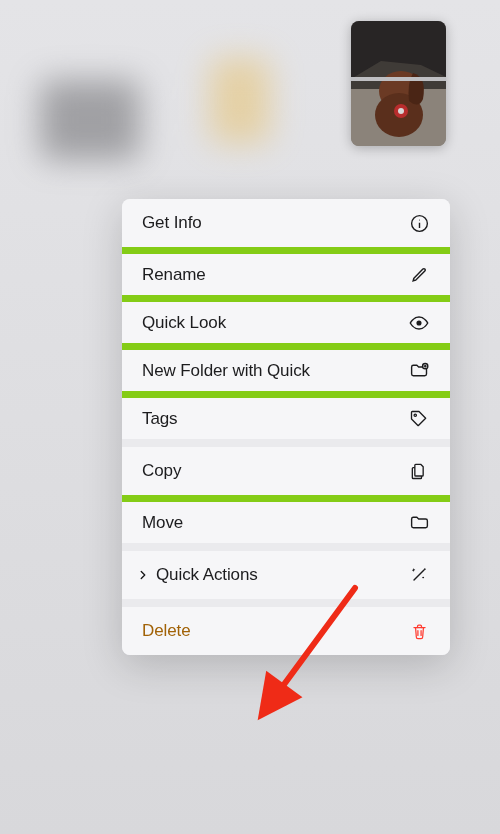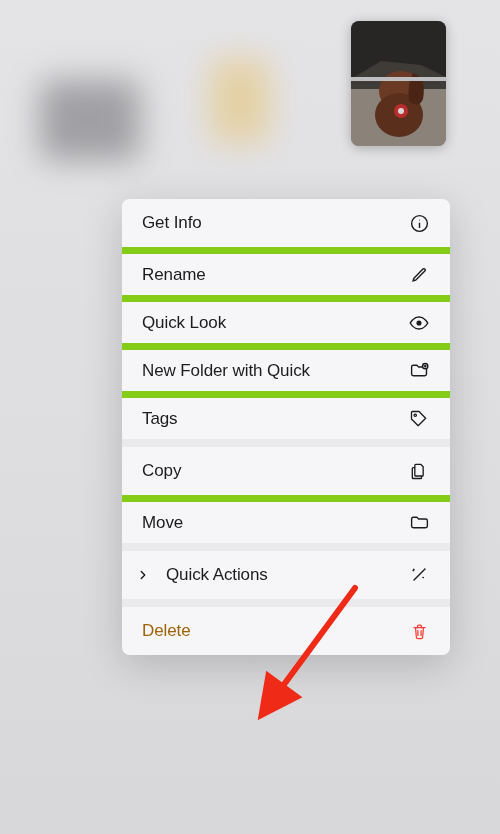--- a/index.html
+++ b/index.html
@@ -48,21 +48,21 @@
     .row {
       display: flex;
       align-items: center;
       justify-content: space-between;
       height: 48px;
       padding: 0 20px 0 20px;
       cursor: default;
     }
     .row + .row { border-top: 7px solid #84cc16; }
     .row.qa { padding-left: 14px; }
-    .row.qa .label-wrap { display:flex; align-items:center; gap:16px; }
+    .row.qa .label-wrap { display:flex; align-items:center; gap:6px; }
     .label {
       font-size: 17px;
       color: #1c1c1e;
       letter-spacing: -0.1px;
     }
     .label.destructive { color: #a16207; }
     .icon { width: 22px; height: 22px; display:flex; align-items:center; justify-content:center; }
     .icon.destructive svg { stroke:#ff3b30; }
     .chev { width:14px; height:14px; }
     .arrow {

